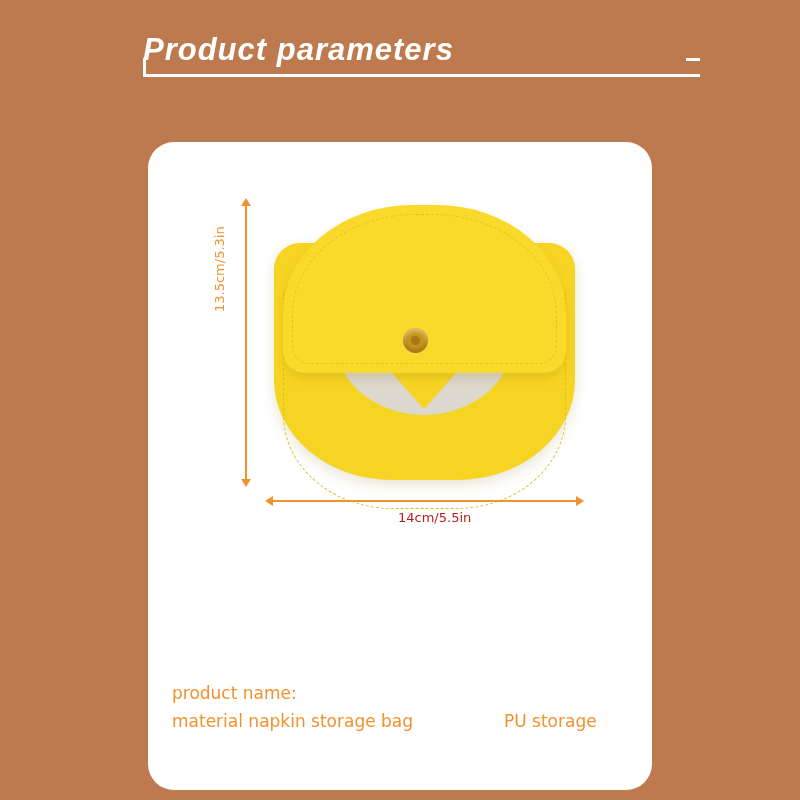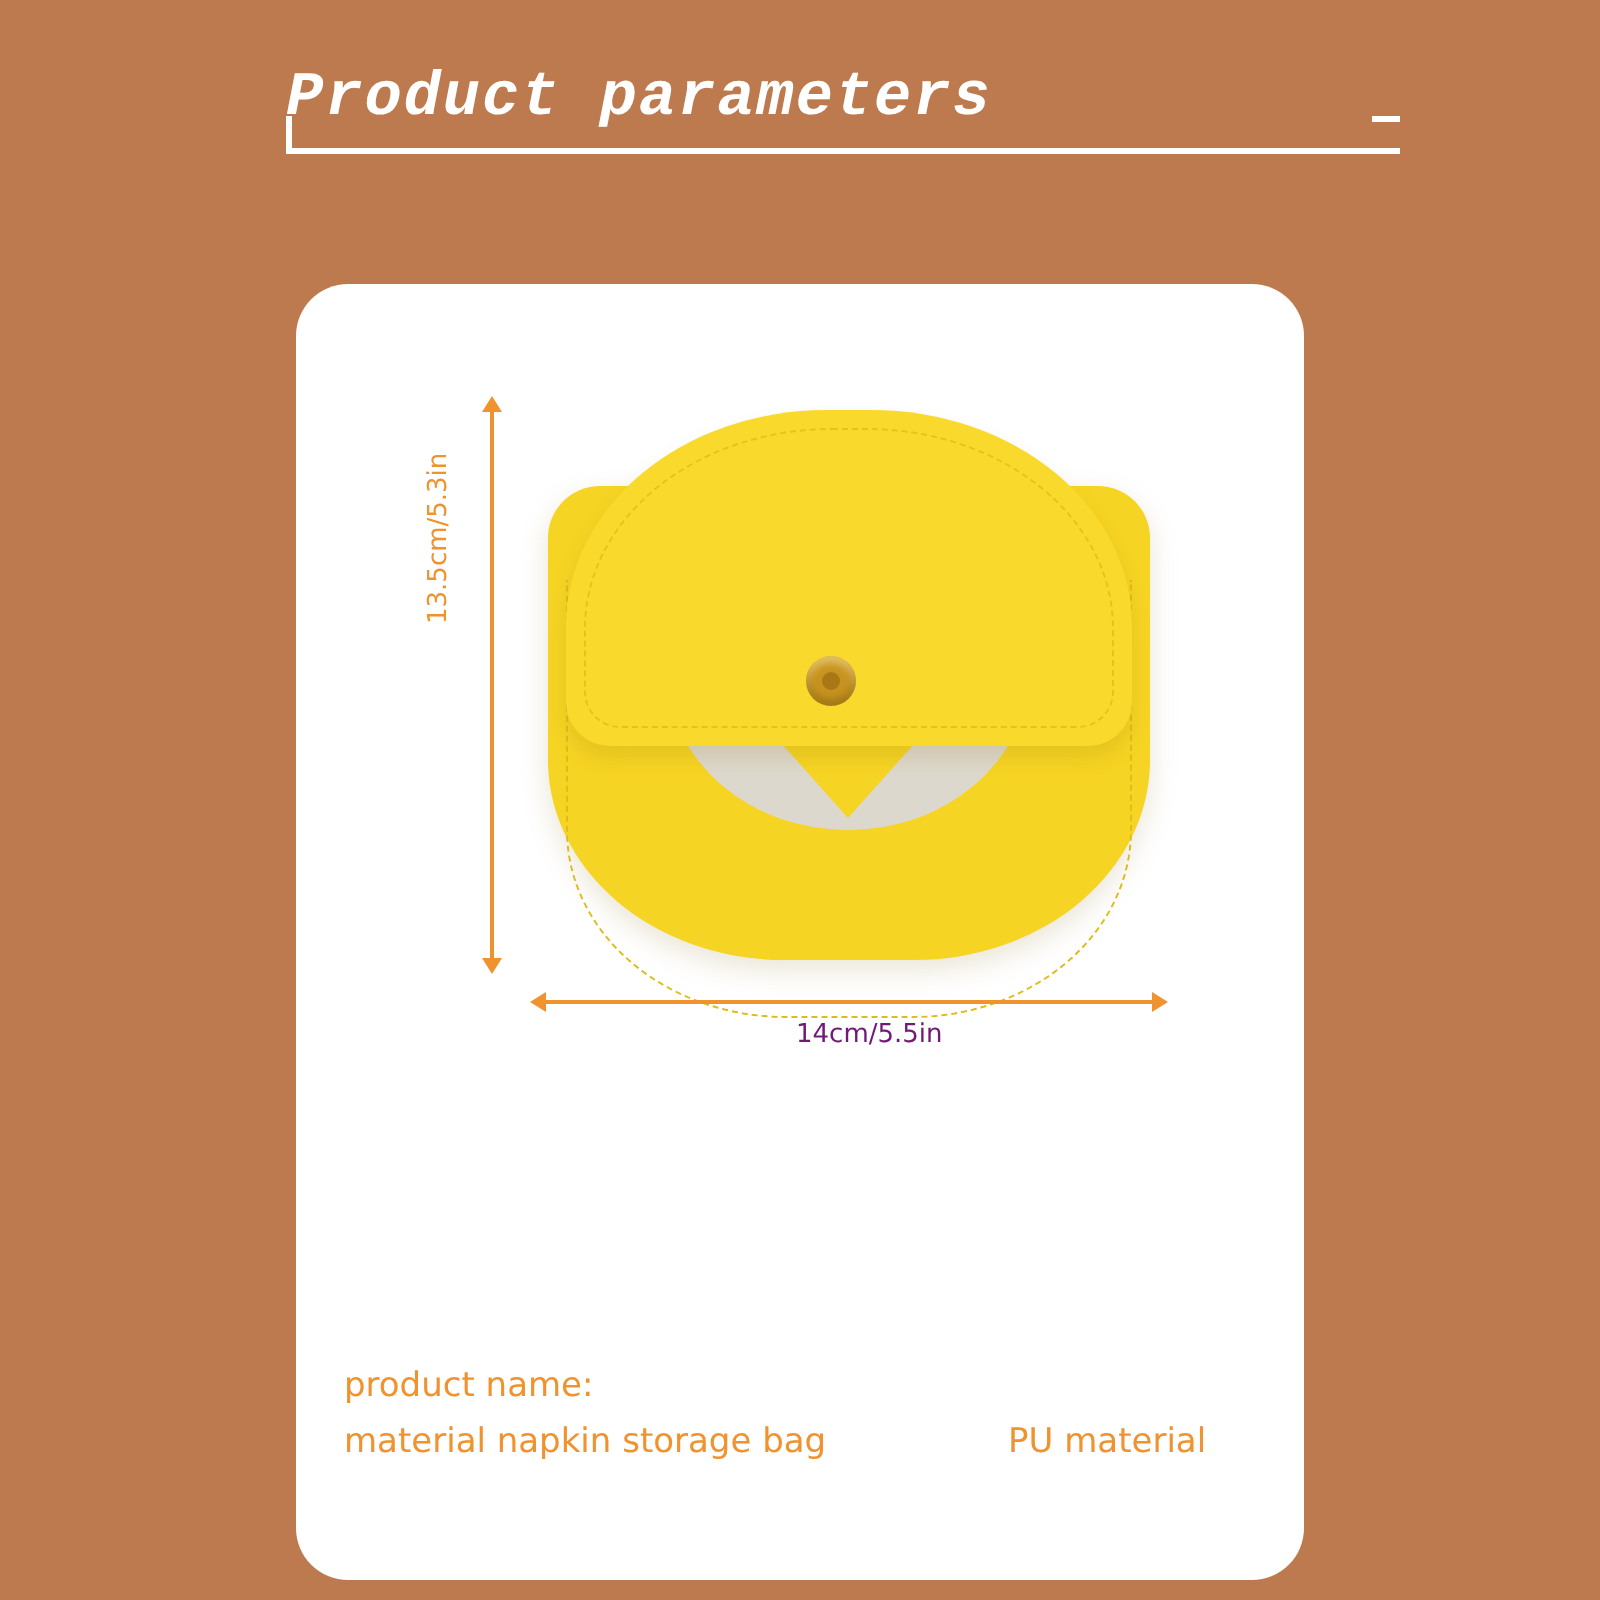--- a/index.html
+++ b/index.html
@@ -23,21 +23,21 @@
     position: absolute;
     left: 0;
     top: 0;
     width: 800px;
     height: 120px;
   }
   .header-title {
     position: absolute;
     left: 143px;
     top: 32px;
-    font-family: Liberation Mono, monospace;
+    font-family: Liberation Sans, sans-serif;
     font-size: 31px;
     font-weight: bold;
     font-style: italic;
     letter-spacing: 1px;
     color: #ffffff;
     white-space: nowrap;
   }
   .header-rule {
     position: absolute;
     left: 143px;
@@ -233,21 +233,21 @@
     top: -4px;
     width: 0; height: 0;
     border-top: 5px solid transparent;
     border-bottom: 5px solid transparent;
     border-left: 8px solid #f0922e;
   }
   .dim-h-label {
     position: absolute;
     left: 245px;
     top: 368px;
-    color: #701a75;
+    color: #b91c1c;
     font-size: 13px;
     white-space: nowrap;
     font-family: "DejaVu Sans", sans-serif;
     background: #ffffff;
     padding: 0 5px;
   }
 
   
   .specs {
     position: absolute;
@@ -315,18 +315,18 @@
       </div>
       <div class="dim-h-label">14cm/5.5in</div>
 
     </div>
 
     <div class="specs">
 
       <div class="spec-label col-left row1-label">product name:</div>
       <div class="spec-value col-left row1-value">material napkin storage bag</div>
 
-      <div class="spec-value col-right row1-value">PU material</div>
+      <div class="spec-value col-right row1-value">PU storage</div>
 
     </div>
 
   </div>
 </div>
 
 </body></html>

